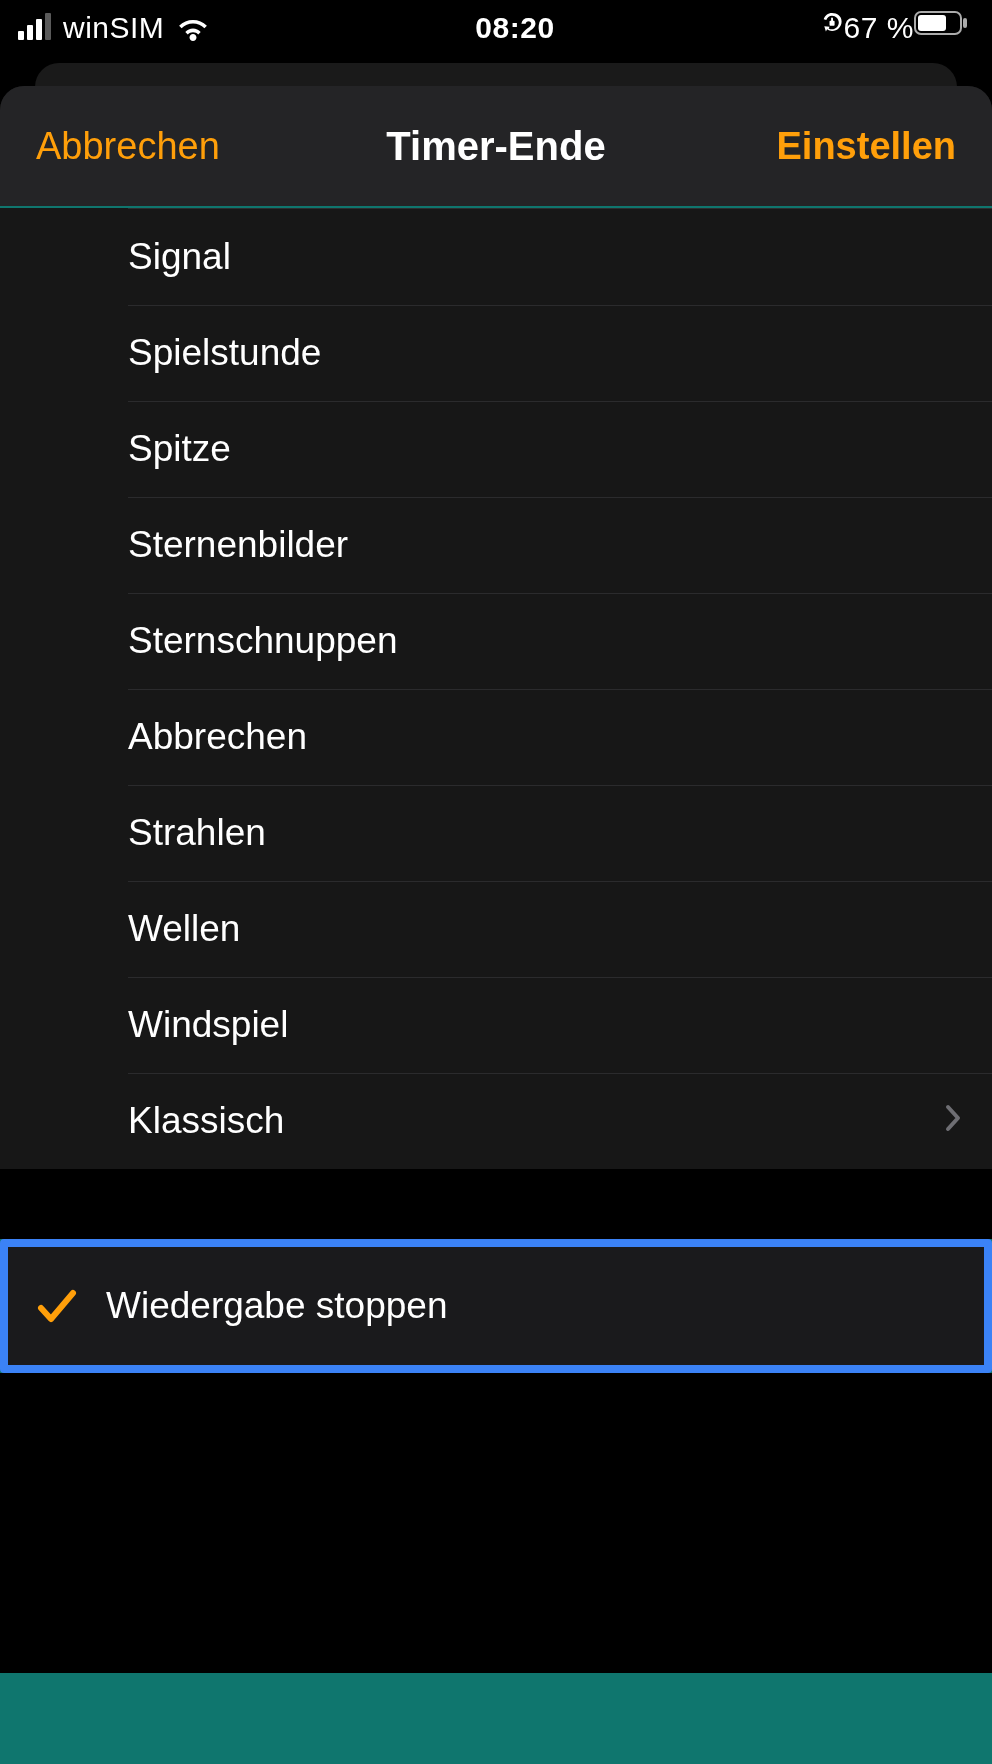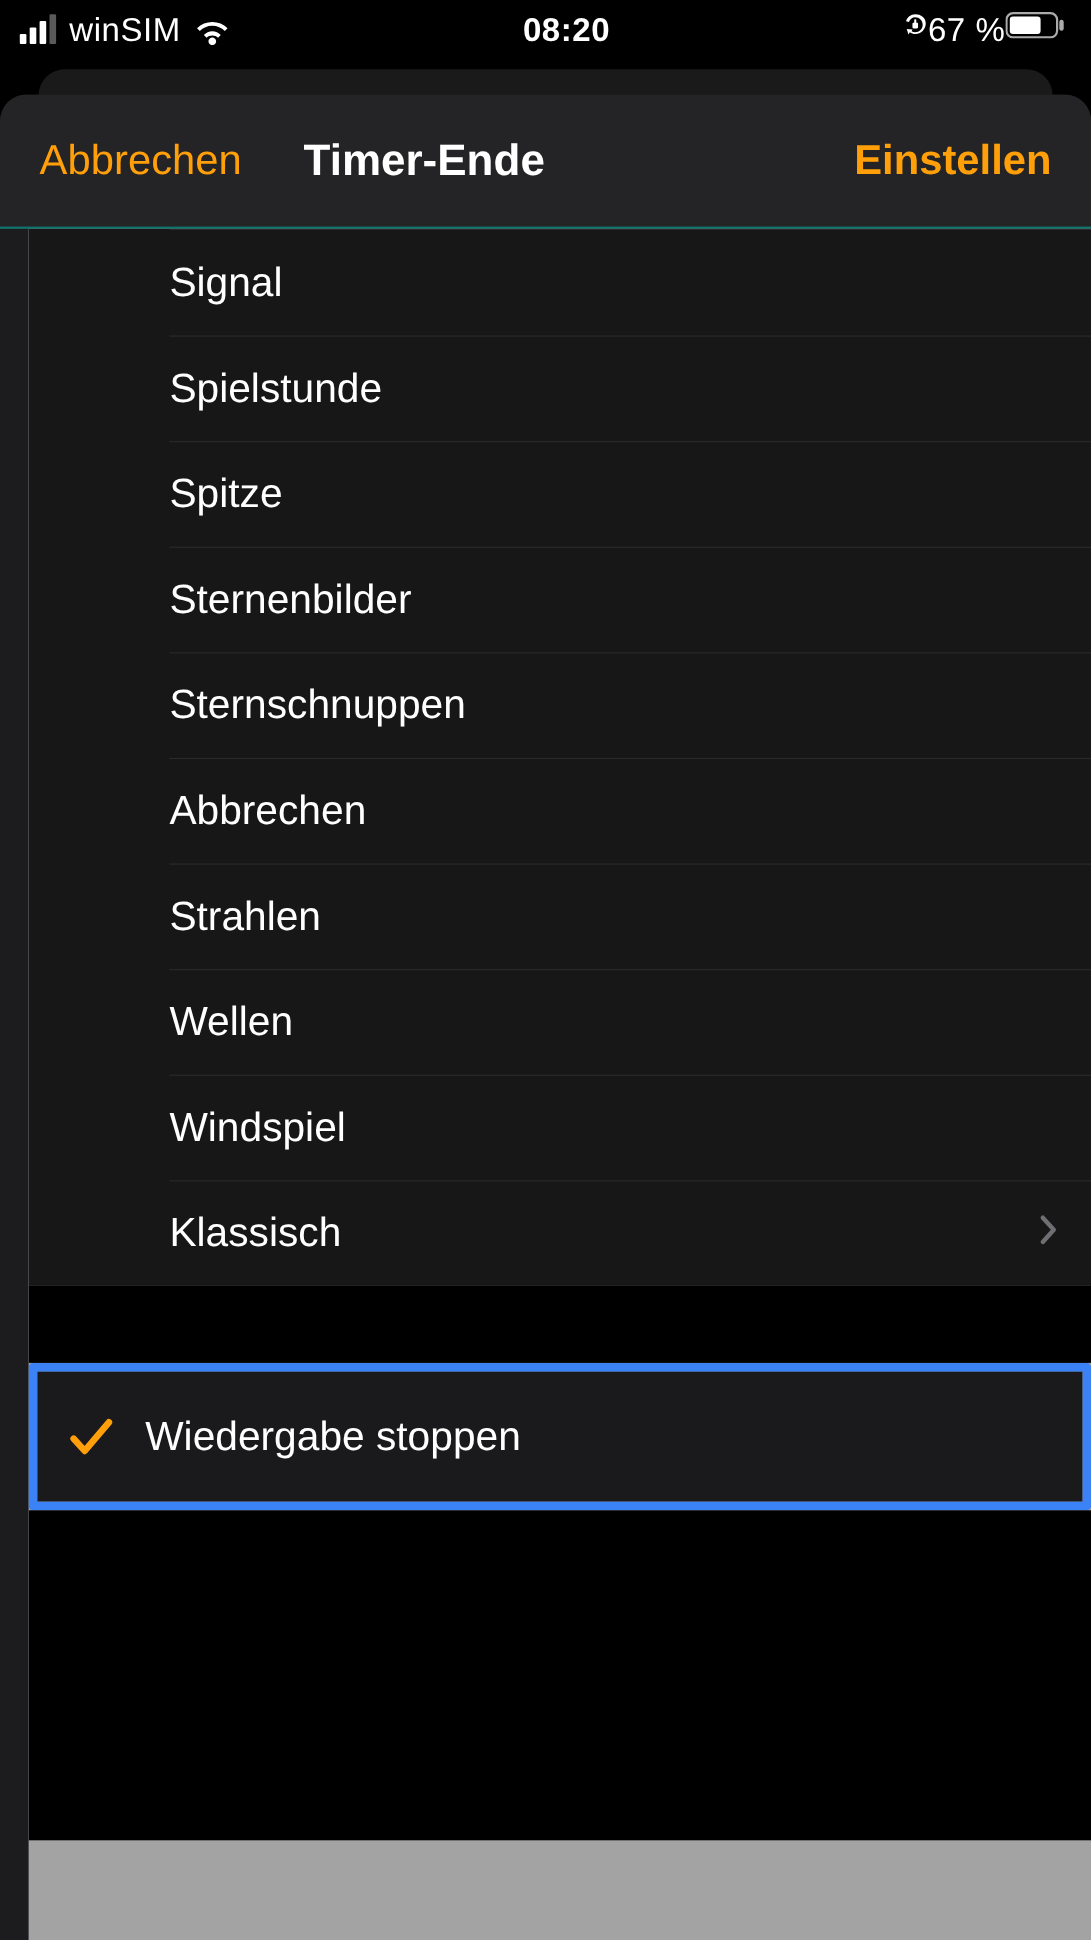--- a/index.html
+++ b/index.html
@@ -60,38 +60,38 @@
       border-bottom: 2px solid #0f766e;
       display: flex;
       align-items: center;
       justify-content: space-between;
       padding: 0 36px;
     }
     .nav-title {
       font-size: 40px;
       font-weight: 600;
       color: #fff;
+      text-align: center;
       flex: 1;
     }
     .nav-btn {
       font-size: 38px;
       color: #ff9f0a;
       background: none;
       border: none;
       cursor: pointer;
       font-family: inherit;
     }
     .nav-btn.left { text-align: left; min-width: 240px; font-weight: 400; }
     .nav-btn.right { text-align: right; min-width: 240px; font-weight: 600; }
 
     .content {
       flex: 1;
       overflow-y: auto;
-      background: #a3a3a3;
-      margin-left: 26px;
+      background: #0f766e;
     }
 
     .list-section {
       background: #171717;
     }
     .list-divider-top {
       height: 1px; background: #2d2d2f; margin-left: 128px;
     }
     .row {
       display: flex;

